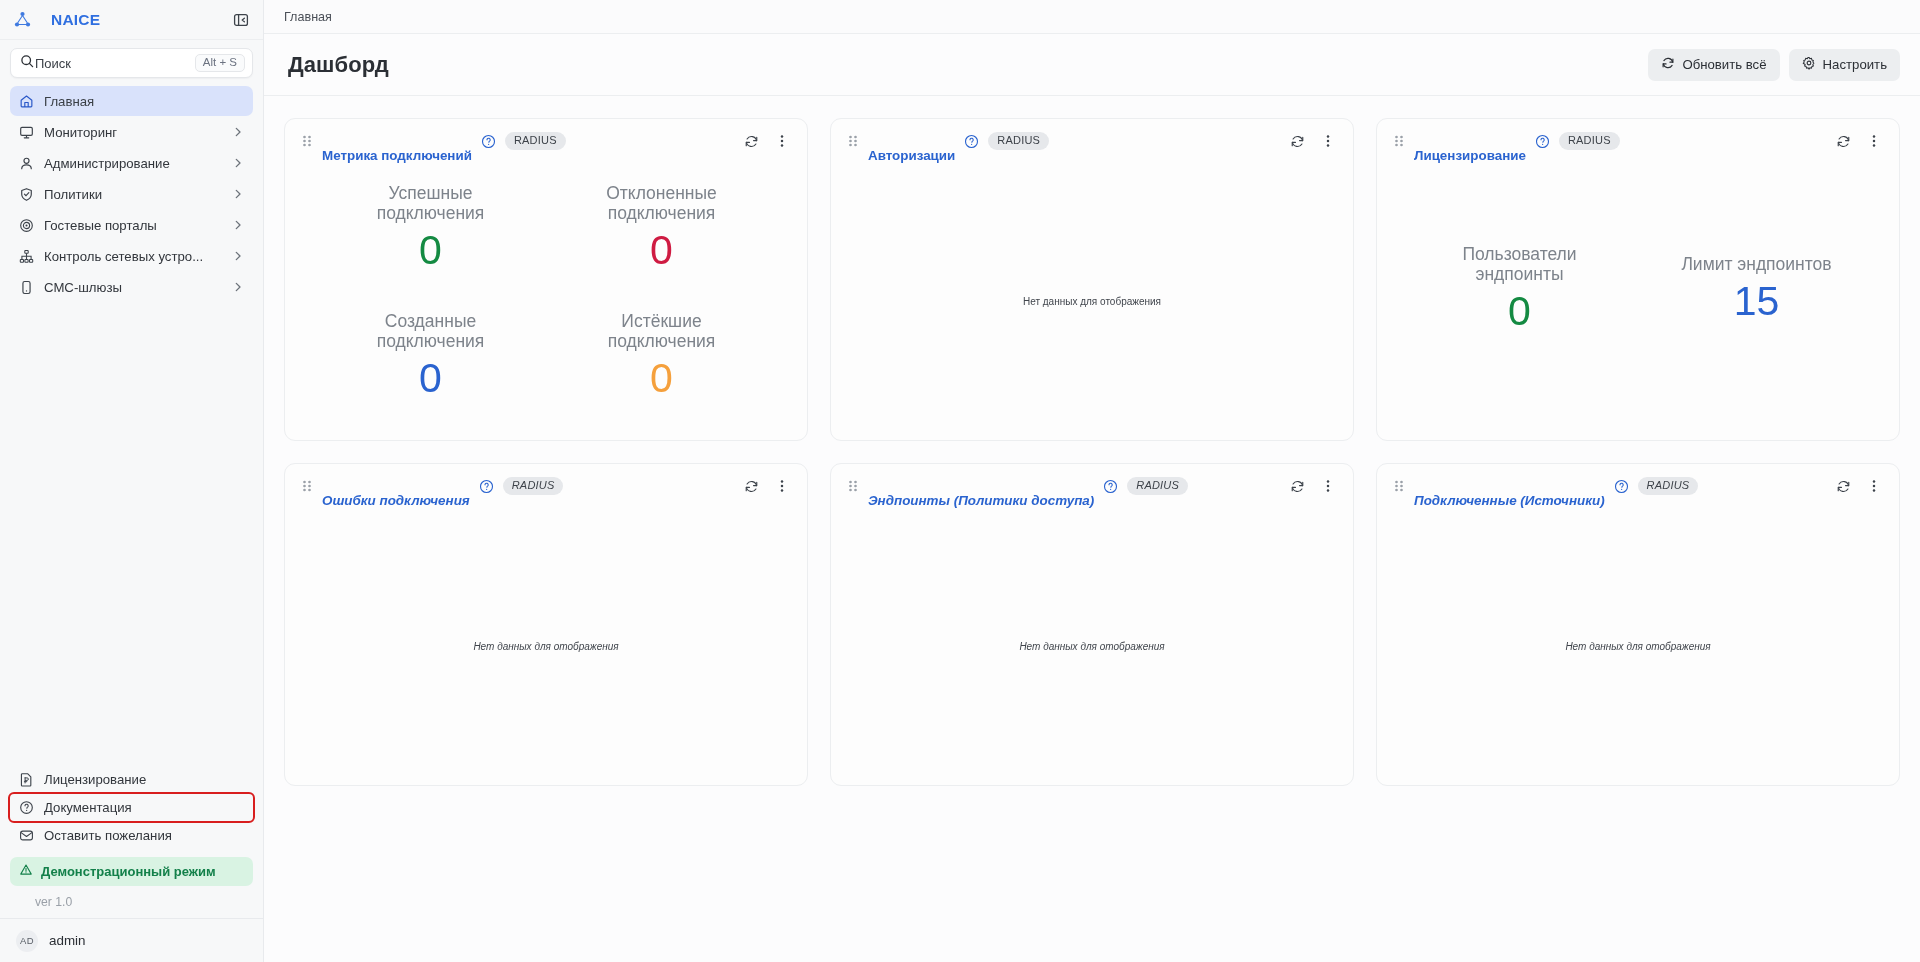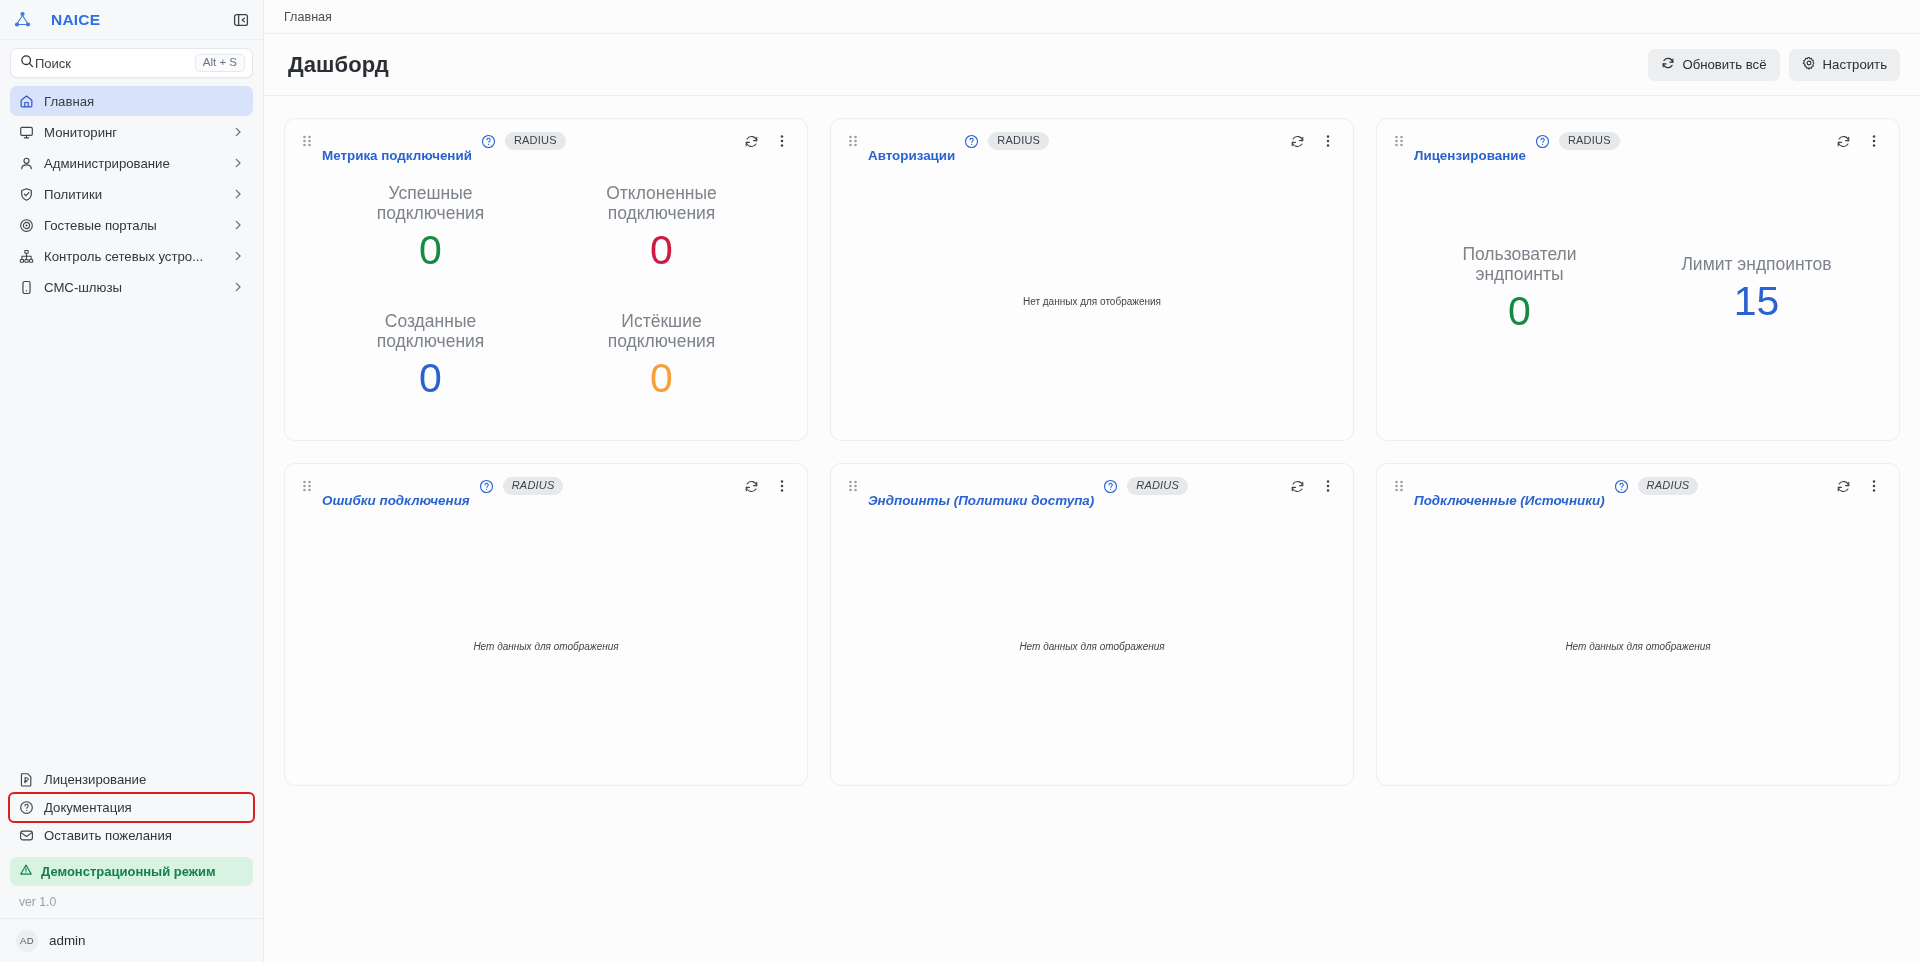--- a/index.html
+++ b/index.html
@@ -70,21 +70,21 @@
   .sb-bottom .nav-item { height: 27px; font-size: 13.2px; }
   .doc-highlight { outline: 2.5px solid #d81e1e; border-radius: 4px; }
 
   .demo-badge {
     margin: 8px 10px 0 10px; height: 29px; background: #d9f3e3;
     border-radius: 7px; display: flex; align-items: center; gap: 8px;
     padding: 0 9px; font-size: 13px; font-weight: 700; color: #13804a;
     cursor: pointer;
   }
   .ver {
-    padding: 9px 0 0 19px; font-size: 12.2px; color: #9aa0a8; height: 32px;
+    padding: 9px 0 0 19px; font-size: 12.2px; color: #9aa0a8; height: 32px; margin-left: 16px;
   }
   .sb-user {
     border-top: 1px solid #e8eaed; height: 44px;
     display: flex; align-items: center; gap: 11px; padding: 0 16px;
     cursor: pointer;
   }
   .avatar {
     width: 22px; height: 22px; border-radius: 50%;
     background: #eceef1; color: #585e66; font-size: 9.5px;
     display: flex; align-items: center; justify-content: center;

